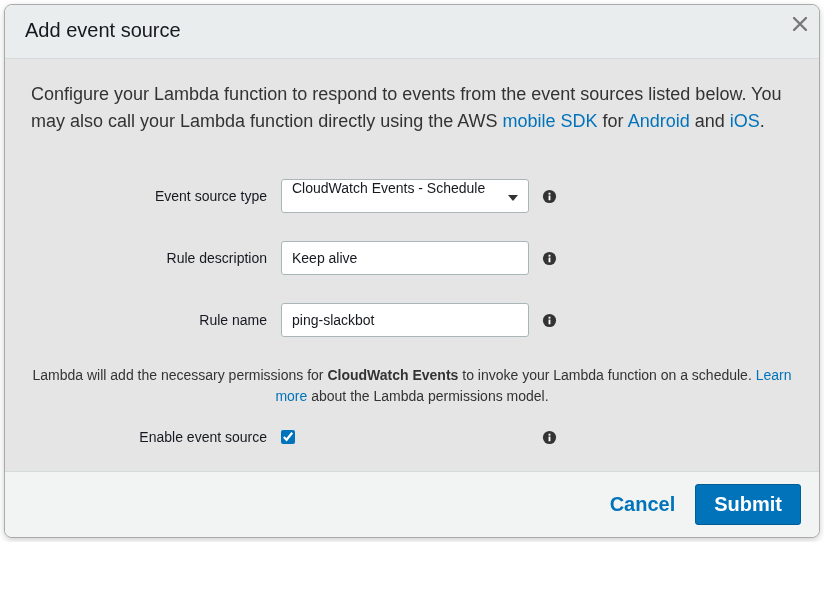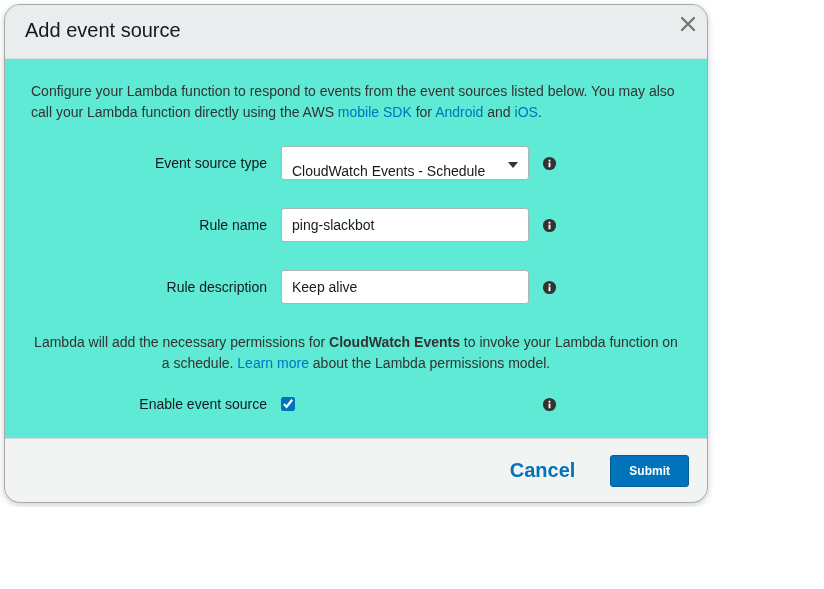--- a/index.html
+++ b/index.html
@@ -2,25 +2,25 @@
 <html><head>
   <meta charset="utf-8">
   <style>
     * { box-sizing: border-box; margin: 0; padding: 0; }
     body {
       font-family: -apple-system, BlinkMacSystemFont, "Helvetica Neue", Arial, sans-serif;
       background: #fff;
       padding: 4px;
     }
     .modal {
-      width: 704px;
+      width: 816px;
       border: 1px solid #aaa;
-      border-radius: 16px;
+      border-radius: 8px;
       box-shadow: 0 2px 6px rgba(0,0,0,0.2);
-      background: #5eead4;
+      background: #e5e5e5;
       overflow: hidden;
     }
     .modal-header {
       background: #eaeded;
       border-bottom: 1px solid #d5dbdb;
       padding: 14px 20px 16px 20px;
       position: relative;
     }
     .modal-title {
       font-size: 20px;
@@ -34,24 +34,24 @@
       font-size: 22px;
       color: #888;
       cursor: pointer;
       font-weight: bold;
       line-height: 1;
     }
     .modal-body {
       padding: 22px 26px 20px 26px;
     }
     .intro {
-      font-size: 14px;
+      font-size: 18px;
       color: #333;
       line-height: 1.5;
-      margin-bottom: 23px;
+      margin-bottom: 44px;
     }
     .intro a, .perm a {
       color: #0073bb;
       text-decoration: none;
     }
     .form-row {
       display: flex;
       align-items: center;
       margin-bottom: 28px;
     }
@@ -69,21 +69,21 @@
       align-items: center;
     }
     .select-wrap {
       position: relative;
       width: 100%;
       border: 1px solid #aab7b8;
       border-radius: 3px;
       background: #fff;
       height: 34px;
       display: flex;
-      align-items: flex-end;
+      align-items: flex-start;
       padding: 0 30px 0 10px;
       cursor: pointer;
     }
     .select-wrap .caret {
       position: absolute;
       right: 10px;
       top: 50%;
       transform: translateY(-50%);
     }
     input[type="text"] {
@@ -142,27 +142,26 @@
       font-size: 20px;
       font-weight: 700;
       cursor: pointer;
       background: none;
       border: none;
       padding: 8px 6px;
     }
     .btn-submit {
       background: #0073bb;
       color: #fff;
-      font-size: 12px;
+      font-size: 20px;
       font-weight: 700;
       border: 1px solid #005d96;
       border-radius: 3px;
       padding: 8px 18px;
       cursor: pointer;
-      margin-left: 15px;
     }
     .sel-text { font-size: 14px; color: #16191f; }
   </style>
 </head>
 <body>
 
 <div class="modal">
   <div class="modal-header">
     <div class="modal-title">Add event source</div>
     <div class="close-btn">
@@ -193,37 +192,37 @@
       <span class="info-icon">
         <svg width="15" height="15" viewBox="0 0 16 16">
             <circle cx="8" cy="8" r="7" fill="#333"></circle>
             <rect x="7" y="7" width="2" height="5" fill="#fff"></rect>
             <rect x="7" y="4" width="2" height="2" fill="#fff"></rect>
           </svg>
       </span>
     </div>
 
     <div class="form-row">
+      <div class="label">Rule description</div>
+      <div class="control">
+        <input type="text" value="Keep alive" style="">
+      </div>
+      <span class="info-icon">
+        <svg width="15" height="15" viewBox="0 0 16 16">
+            <circle cx="8" cy="8" r="7" fill="#333"></circle>
+            <rect x="7" y="7" width="2" height="5" fill="#fff"></rect>
+            <rect x="7" y="4" width="2" height="2" fill="#fff"></rect>
+          </svg>
+      </span>
+    </div>
+
+    <div class="form-row">
       <div class="label">Rule name</div>
       <div class="control">
         <input type="text" value="ping-slackbot" style="">
-      </div>
-      <span class="info-icon">
-        <svg width="15" height="15" viewBox="0 0 16 16">
-            <circle cx="8" cy="8" r="7" fill="#333"></circle>
-            <rect x="7" y="7" width="2" height="5" fill="#fff"></rect>
-            <rect x="7" y="4" width="2" height="2" fill="#fff"></rect>
-          </svg>
-      </span>
-    </div>
-
-    <div class="form-row">
-      <div class="label">Rule description</div>
-      <div class="control">
-        <input type="text" value="Keep alive" style="">
       </div>
       <span class="info-icon">
         <svg width="15" height="15" viewBox="0 0 16 16">
             <circle cx="8" cy="8" r="7" fill="#333"></circle>
             <rect x="7" y="7" width="2" height="5" fill="#fff"></rect>
             <rect x="7" y="4" width="2" height="2" fill="#fff"></rect>
           </svg>
       </span>
     </div>
 

